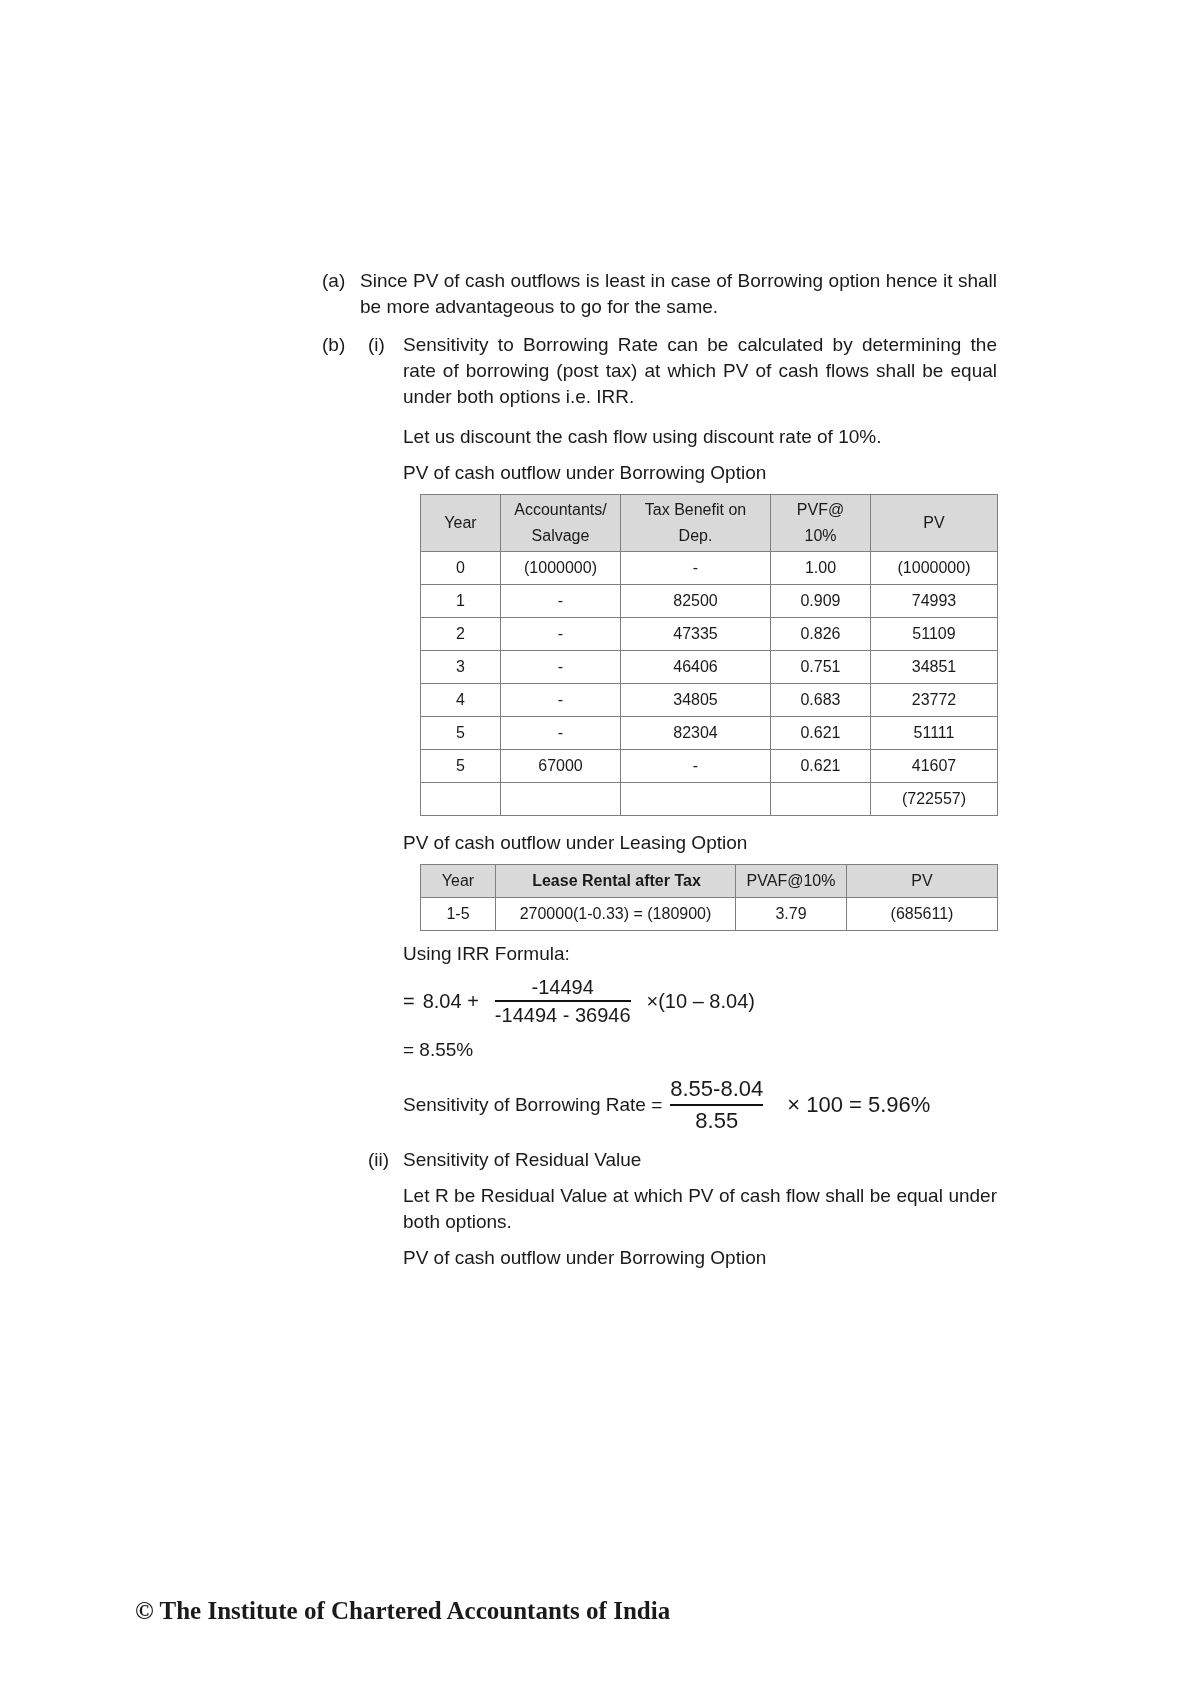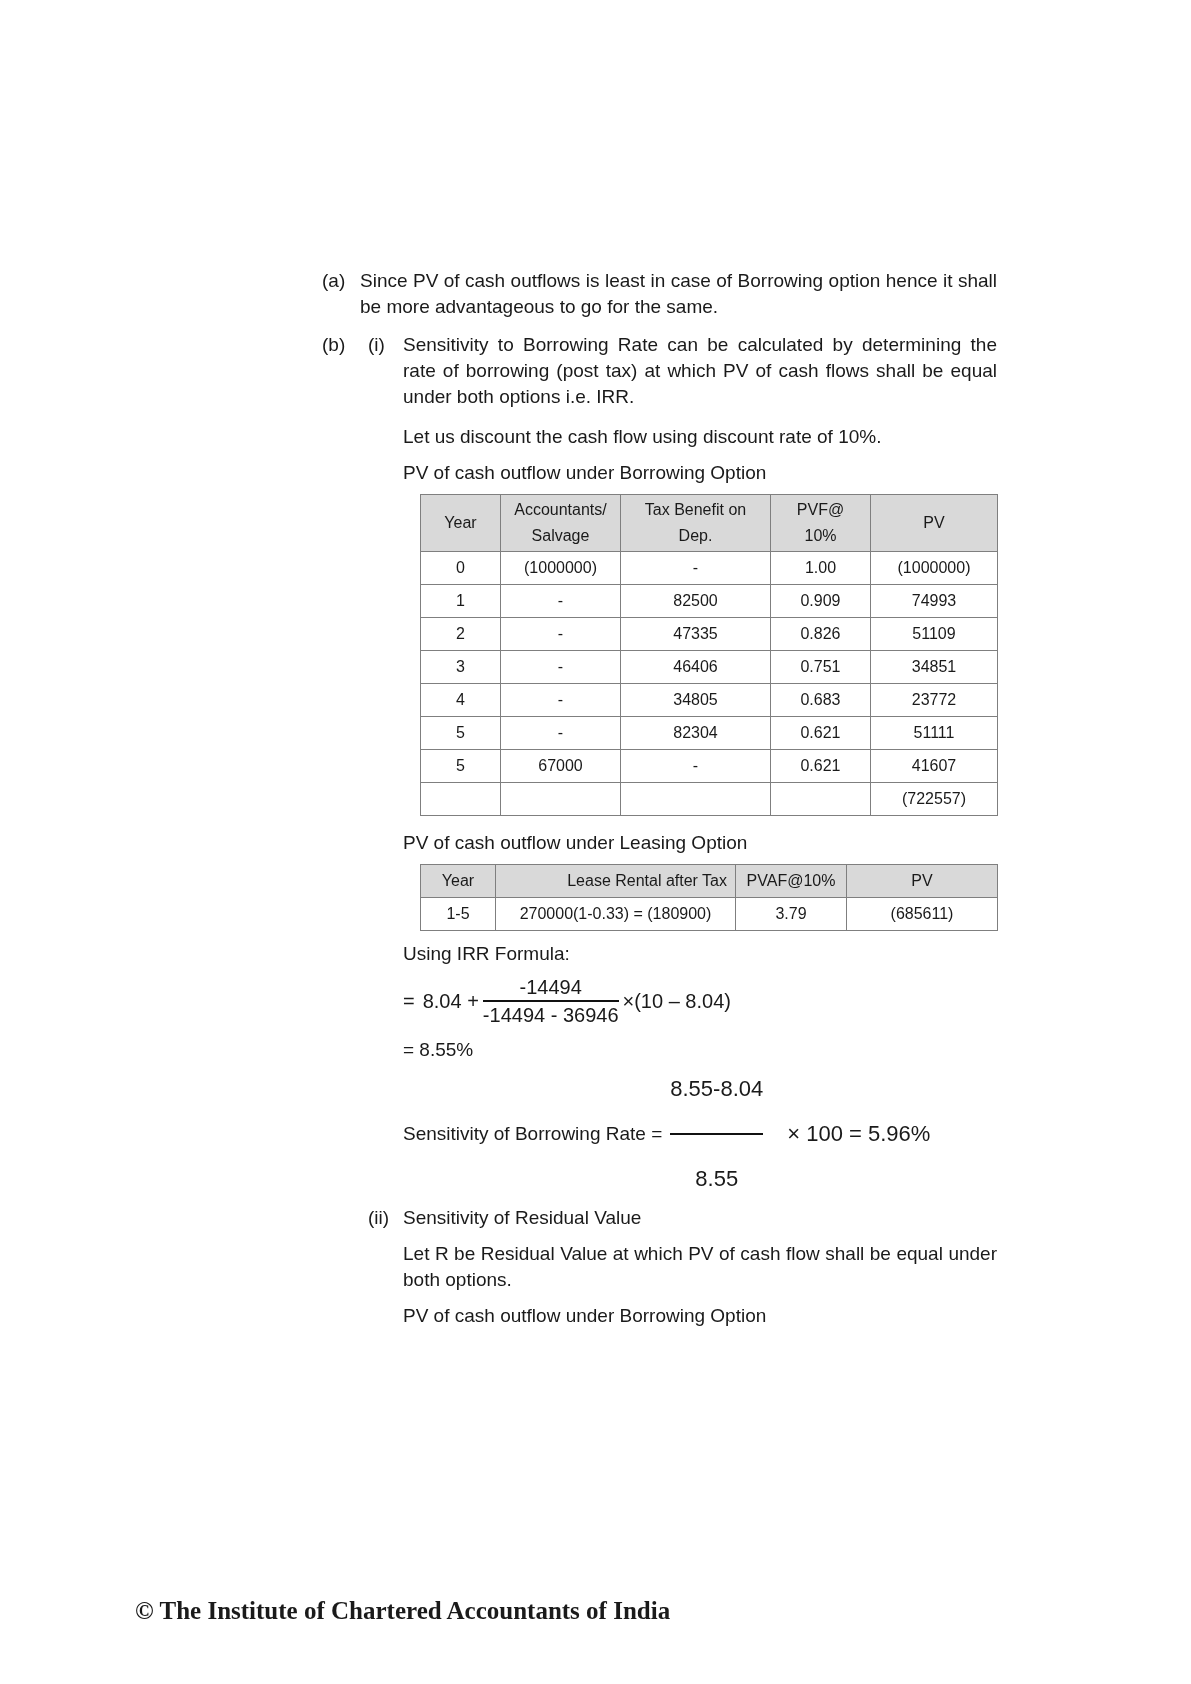--- a/index.html
+++ b/index.html
@@ -48,36 +48,36 @@
     font-weight:normal;
     text-align:center;
     vertical-align:middle;
     white-space:pre-line;
     height:54px;
   }
   .t2 th{height:30px;}
   td{height:30px;vertical-align:middle;}
   .c{text-align:center;}
   .r{text-align:center;}
-  .l{text-align:right;padding-left:10px;}
+  .l{text-align:center;padding-left:10px;font-weight:bold;}
   col.w-year{width:80px;}
   col.w-inv{width:120px;}
   col.w-tax{width:150px;}
   col.w-pvf{width:100px;}
   col.w-pv{width:127px;}
   col.w2-year{width:75px;}
   col.w2-lease{width:240px;}
   col.w2-pvaf{width:111px;}
   col.w2-pv{width:151px;}
   .formula{display:flex;align-items:center;font-size:20px;}
   .formula .gap{width:8px;}
-  .frac{display:inline-flex;flex-direction:column;align-items:center;line-height:24px;margin:0 4px;}
+  .frac{display:inline-flex;flex-direction:column;align-items:center;line-height:24px;margin:0 16px;}
   .frac .bar{align-self:stretch;border-top:2px solid #111;height:0;margin:1px 0;}
   .sens{font-size:19px;}
-  .sens .frac{font-size:22px;line-height:28px;margin:0 8px;gap:29px;}
+  .sens .frac{font-size:22px;line-height:28px;margin:0 8px;}
   .sens .tail{font-size:22px;margin-left:16px;}
   .footer{
     position:absolute;
     left:135px;top:1598px;
     font-family:"Liberation Serif", serif;
     font-weight:bold;
     font-size:25px;
   }
 </style>
 </head>

